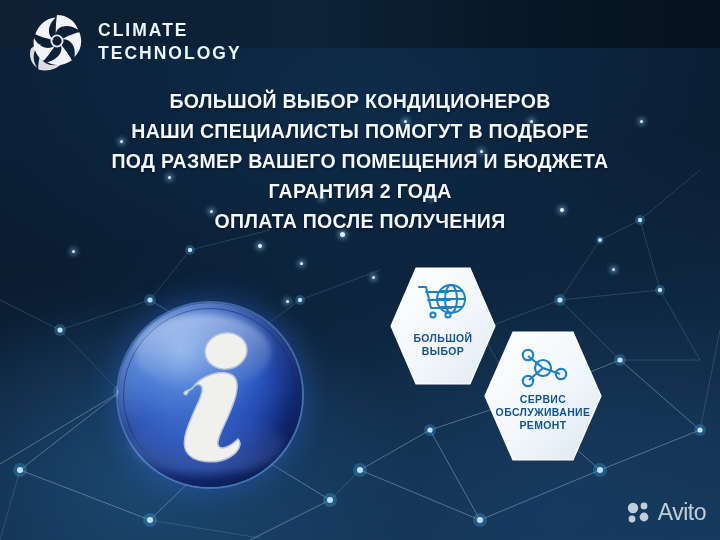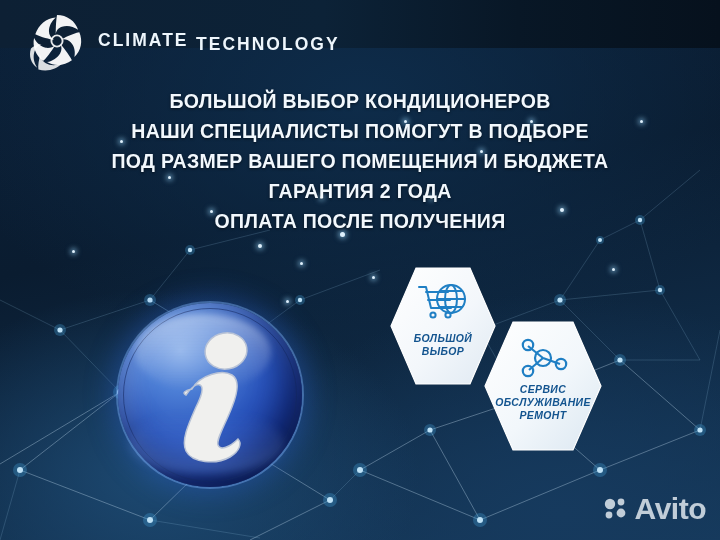--- a/index.html
+++ b/index.html
@@ -27,21 +27,21 @@
   
   .topband{position:absolute;left:0;top:0;width:720px;height:48px;
            background:linear-gradient(90deg,#0d2034 0%,#0c2237 45%,#081726 72%,#06111d 100%);}
   .titlechip{position:absolute;right:18px;top:8px;height:32px;display:flex;align-items:center;}
   .titlechip span{color:#ffffff;font-size:22px;font-weight:700;letter-spacing:3px;
                   font-family:"Liberation Sans Narrow","Liberation Sans",sans-serif;
                   transform:scaleX(.86);transform-origin:right center;}
 
   .logo{position:absolute;left:26px;top:10px;display:flex;align-items:center;gap:10px;}
   .logo .mark{width:62px;height:62px;flex:none;}
-  .logo .words{display:flex;flex-direction:row;line-height:1.0;
+  .logo .words{display:flex;flex-direction:column;line-height:1.0;
                font-family:"Liberation Sans Narrow","Liberation Sans",sans-serif;}
   .logo .words b{color:#eef6fc;font-size:19px;font-weight:700;letter-spacing:2.2px;
                  transform:scaleX(.92);transform-origin:left center;}
   .logo .words b+b{margin-top:4px;}
 
   
   .headline{position:absolute;left:0;top:86px;width:720px;text-align:center;}
   .headline div{color:#f2f8fd;font-size:21px;font-weight:700;line-height:30px;
                 letter-spacing:.3px;
                 font-family:"Liberation Sans Narrow","Liberation Sans",sans-serif;
@@ -60,31 +60,31 @@
                 border:1.6px solid rgba(18,38,95,.55);}
   .sphere .gloss{position:absolute;left:9%;top:6%;width:74%;height:42%;border-radius:50%;
                  background:linear-gradient(180deg,rgba(255,255,255,.40),rgba(255,255,255,0));
                  filter:blur(3px);}
   .sphere .gloss2{position:absolute;left:6%;bottom:7%;width:84%;height:34%;border-radius:50%;
                   background:linear-gradient(0deg,rgba(130,175,255,.30),rgba(130,175,255,0));
                   filter:blur(4px);}
   .sphere .iglyph{position:absolute;inset:0;}
 
   
-  .hex{position:absolute;font-style:italic;}
+  .hex{position:absolute;}
   .hex svg{display:block;overflow:visible;}
   .hexlabel{position:absolute;left:0;width:100%;text-align:center;
             color:#13548f;font-weight:700;letter-spacing:.4px;
             font-family:"Liberation Sans Narrow","Liberation Sans",sans-serif;
             transform:scaleX(.95);}
   .hexlabel div{line-height:1.18;}
 
   
   .avito{position:absolute;right:14px;bottom:14px;display:flex;align-items:center;gap:6px;opacity:.85;}
-  .avito .wm{color:#dfe7ee;font-size:30px;font-weight:700;letter-spacing:-.5px;}
+  .avito .wm{color:#dfe7ee;font-size:23px;font-weight:400;letter-spacing:-.5px;}
 </style>
 </head>
 <body>
 
 <div class="stage">
 
   <svg class="net" viewBox="0 0 720 540">
     <g>
       <line class="f" x1="-10" y1="470" x2="120" y2="392"></line>
       <line class="f" x1="120" y1="392" x2="232" y2="440"></line>
@@ -266,21 +266,21 @@
         <circle cx="16" cy="33" r="2.6"></circle>
         <circle cx="31" cy="33" r="2.6"></circle>
       </g>
     </svg>
     <div class="hexlabel" style="top:66px;font-size:11px;">
       <div>БОЛЬШОЙ</div>
       <div>ВЫБОР</div>
     </div>
   </div>
 
-  <div class="hex" style="left:483px;top:320px;width:120px;height:132px;">
+  <div class="hex" style="left:483px;top:330px;width:120px;height:132px;">
     <svg width="120" height="132" viewBox="0 0 120 132">
       <defs>
         <linearGradient id="hg2" x1="0" y1="0" x2="1" y2="1">
           <stop offset="0%" stop-color="#ffffff"></stop>
           <stop offset="55%" stop-color="#f2f7fb"></stop>
           <stop offset="100%" stop-color="#dbe7f1"></stop>
         </linearGradient>
       </defs>
       <polygon points="30,2 90,2 118,66 90,130 30,130 2,66" fill="url(#hg2)" stroke="#ffffff" stroke-width="1.2"></polygon>
     </svg>

